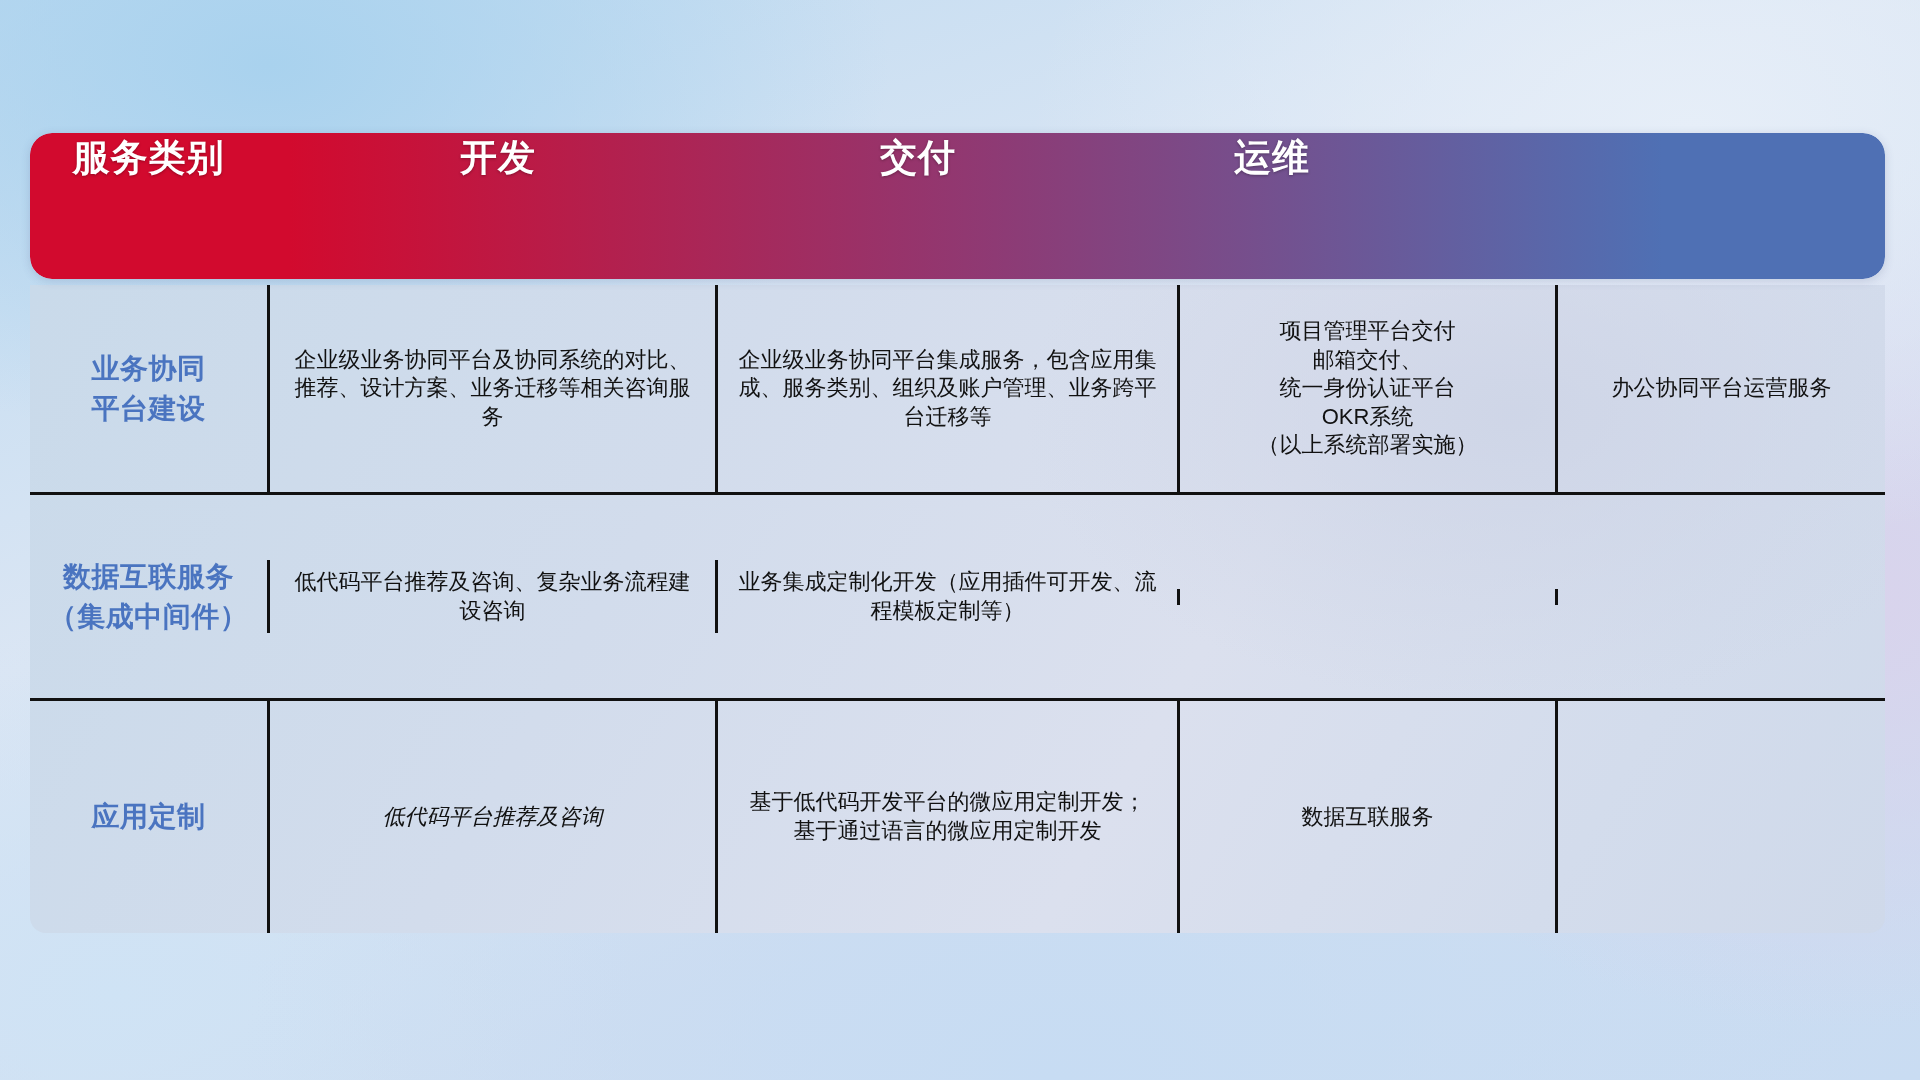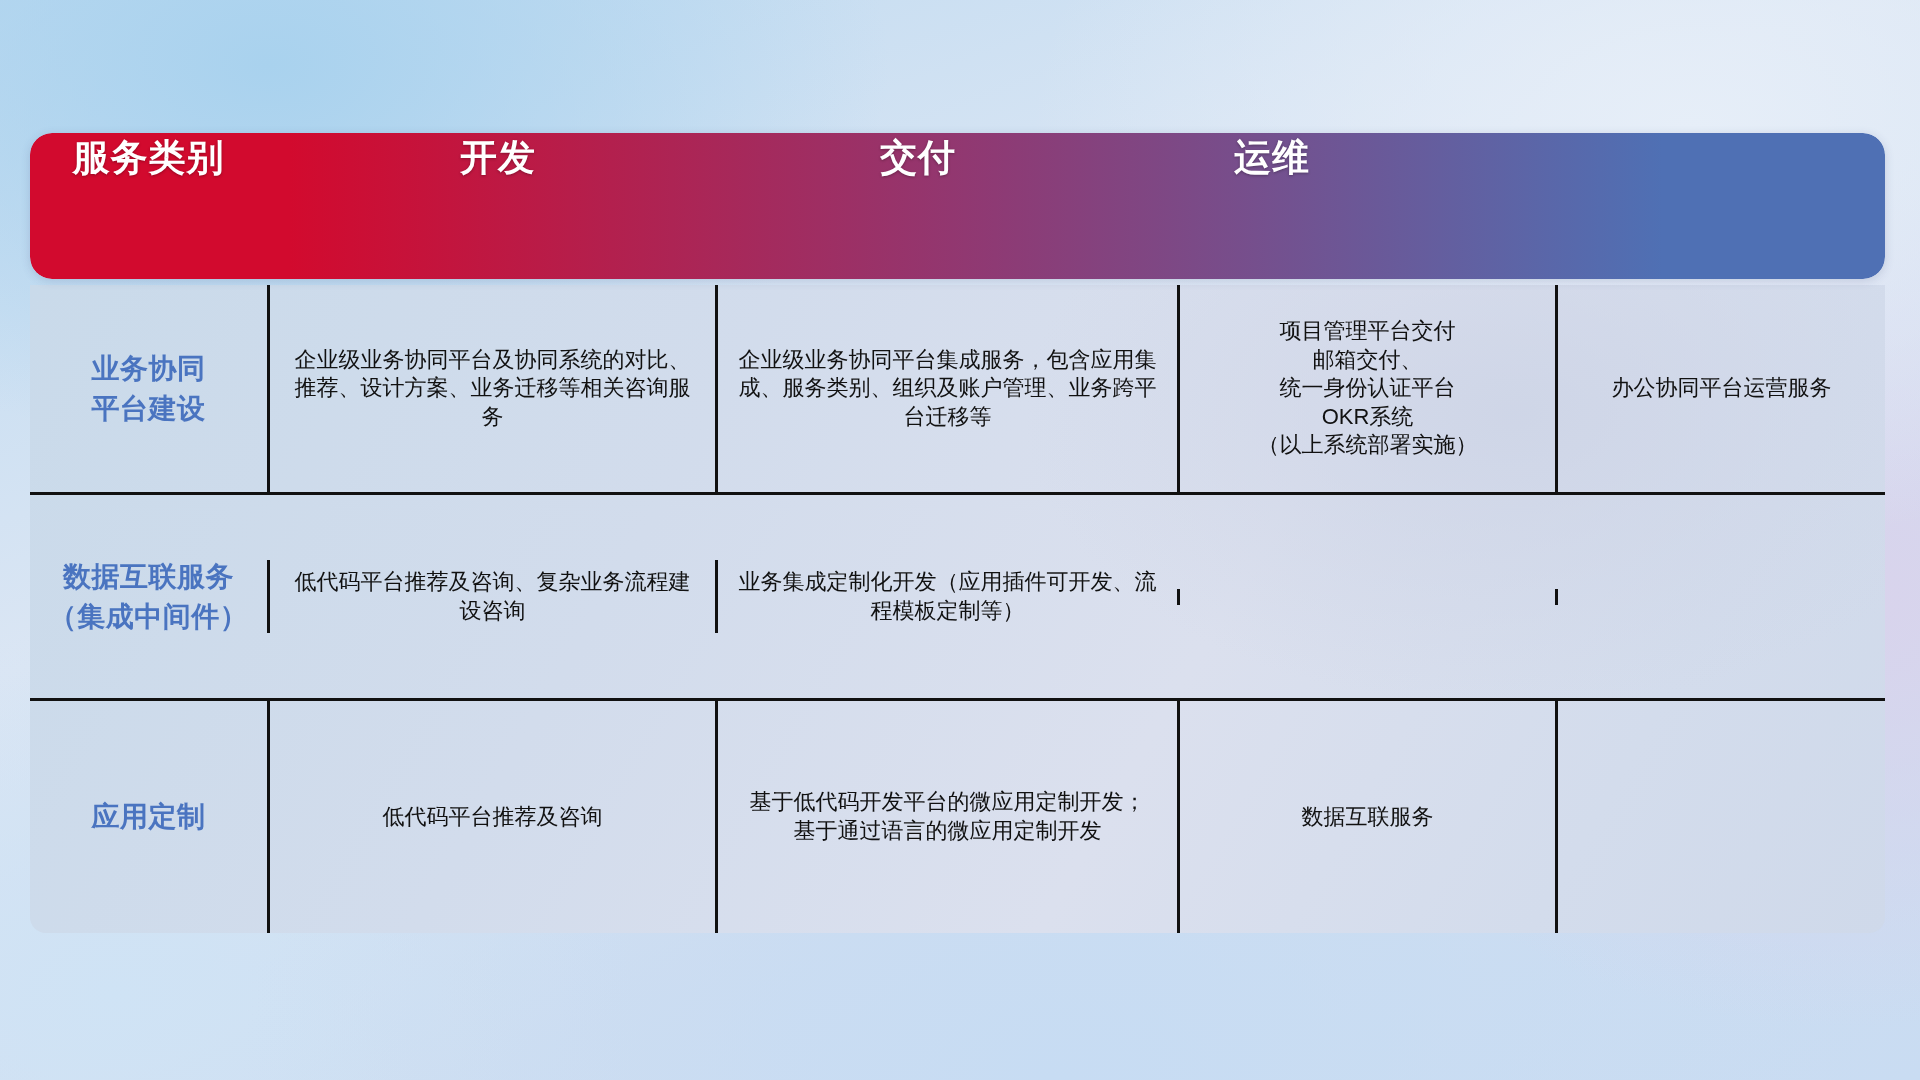--- a/index.html
+++ b/index.html
@@ -146,21 +146,21 @@
       <div class="td c0 cat no-rule" style="white-space: pre-line; color: rgb(74, 116, 192);">数据互联服务
 （集成中间件）</div>
       <div class="td c1" style="color: rgb(17, 17, 17);">低代码平台推荐及咨询、复杂业务流程建设咨询</div>
       <div class="td c2" style="color: rgb(17, 17, 17);">业务集成定制化开发（应用插件可开发、流程模板定制等）</div>
       <div class="td c3" style="color: rgb(17, 17, 17);"></div>
       <div class="td c4" style="color: rgb(17, 17, 17);"></div>
     </div>
 
     <div class="trow r3">
       <div class="td c0 cat no-rule" style="color: rgb(74, 116, 192);">应用定制</div>
-      <div class="td c1" style="color: rgb(17, 17, 17);">低代码平台推荐及咨询</div>
+      <div class="td c1" style="color: rgb(17, 17, 17); font-style: italic;">低代码平台推荐及咨询</div>
       <div class="td c2" style="white-space: pre-line; color: rgb(17, 17, 17);">基于低代码开发平台的微应用定制开发；
 基于通过语言的微应用定制开发</div>
       <div class="td c3" style="color: rgb(17, 17, 17);">数据互联服务</div>
       <div class="td c4" style="color: rgb(17, 17, 17);"></div>
     </div>
 
   </div>
 </div>
 
 </body></html>

